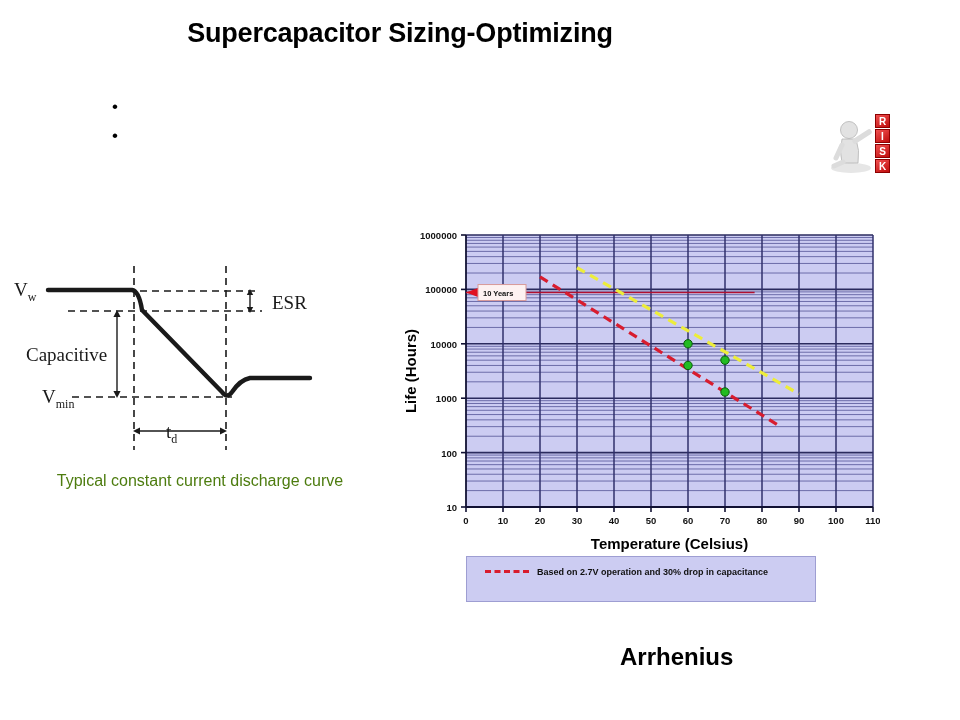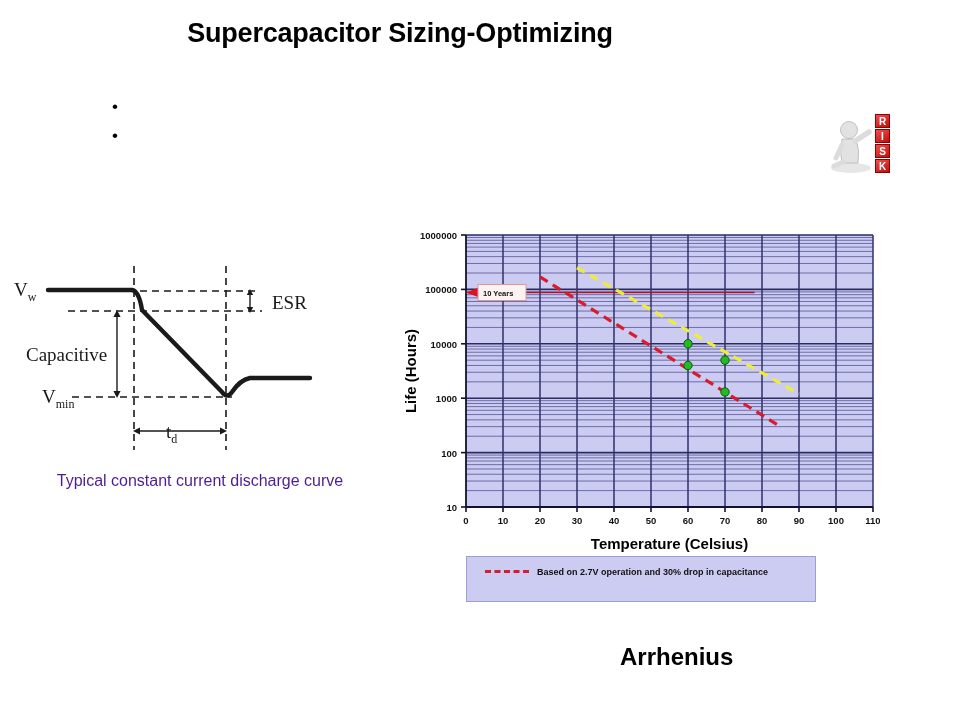--- a/index.html
+++ b/index.html
@@ -88,21 +88,21 @@
     width: 400px;
     height: 250px;
   }
   #discharge-caption {
     position: absolute;
     left: 0px;
     top: 472px;
     width: 400px;
     text-align: center;
     font-size: 16px;
-    color: #4c1d95;
+    color: #4d7c0f;
   }
 
   
   #arrhenius-chart {
     position: absolute;
     left: 400px;
     top: 222px;
     width: 480px;
     height: 390px;
   }

